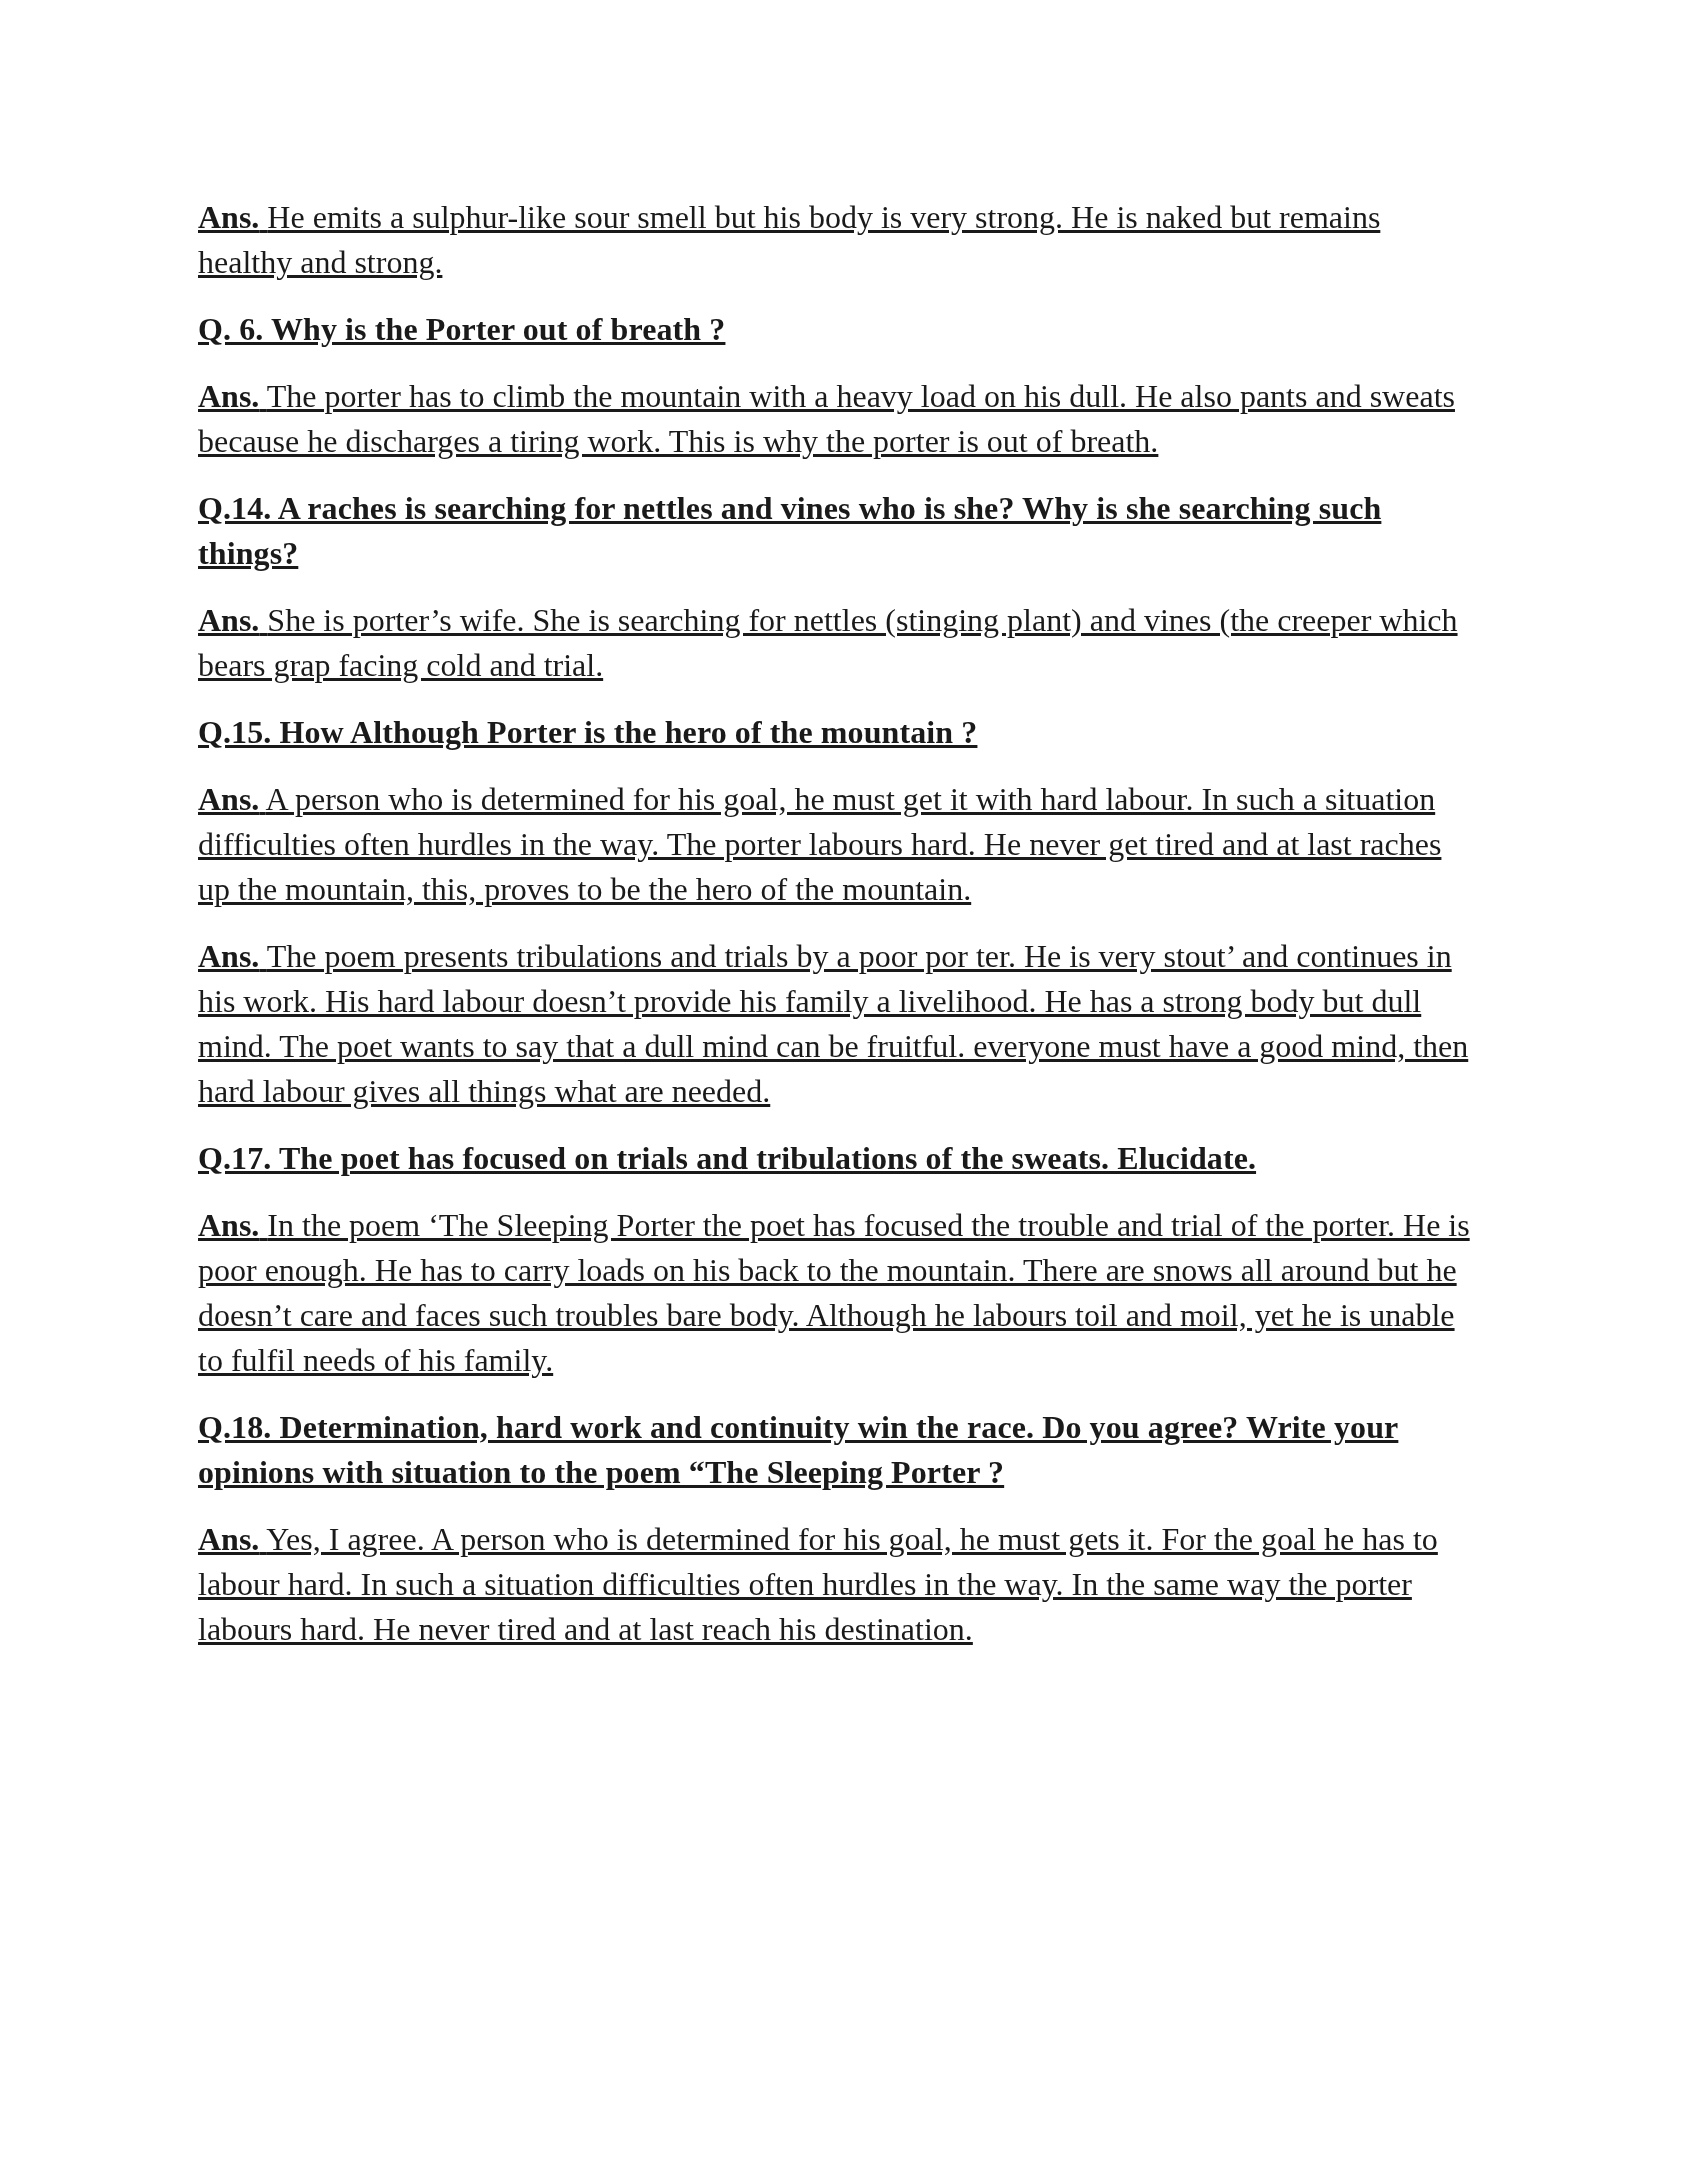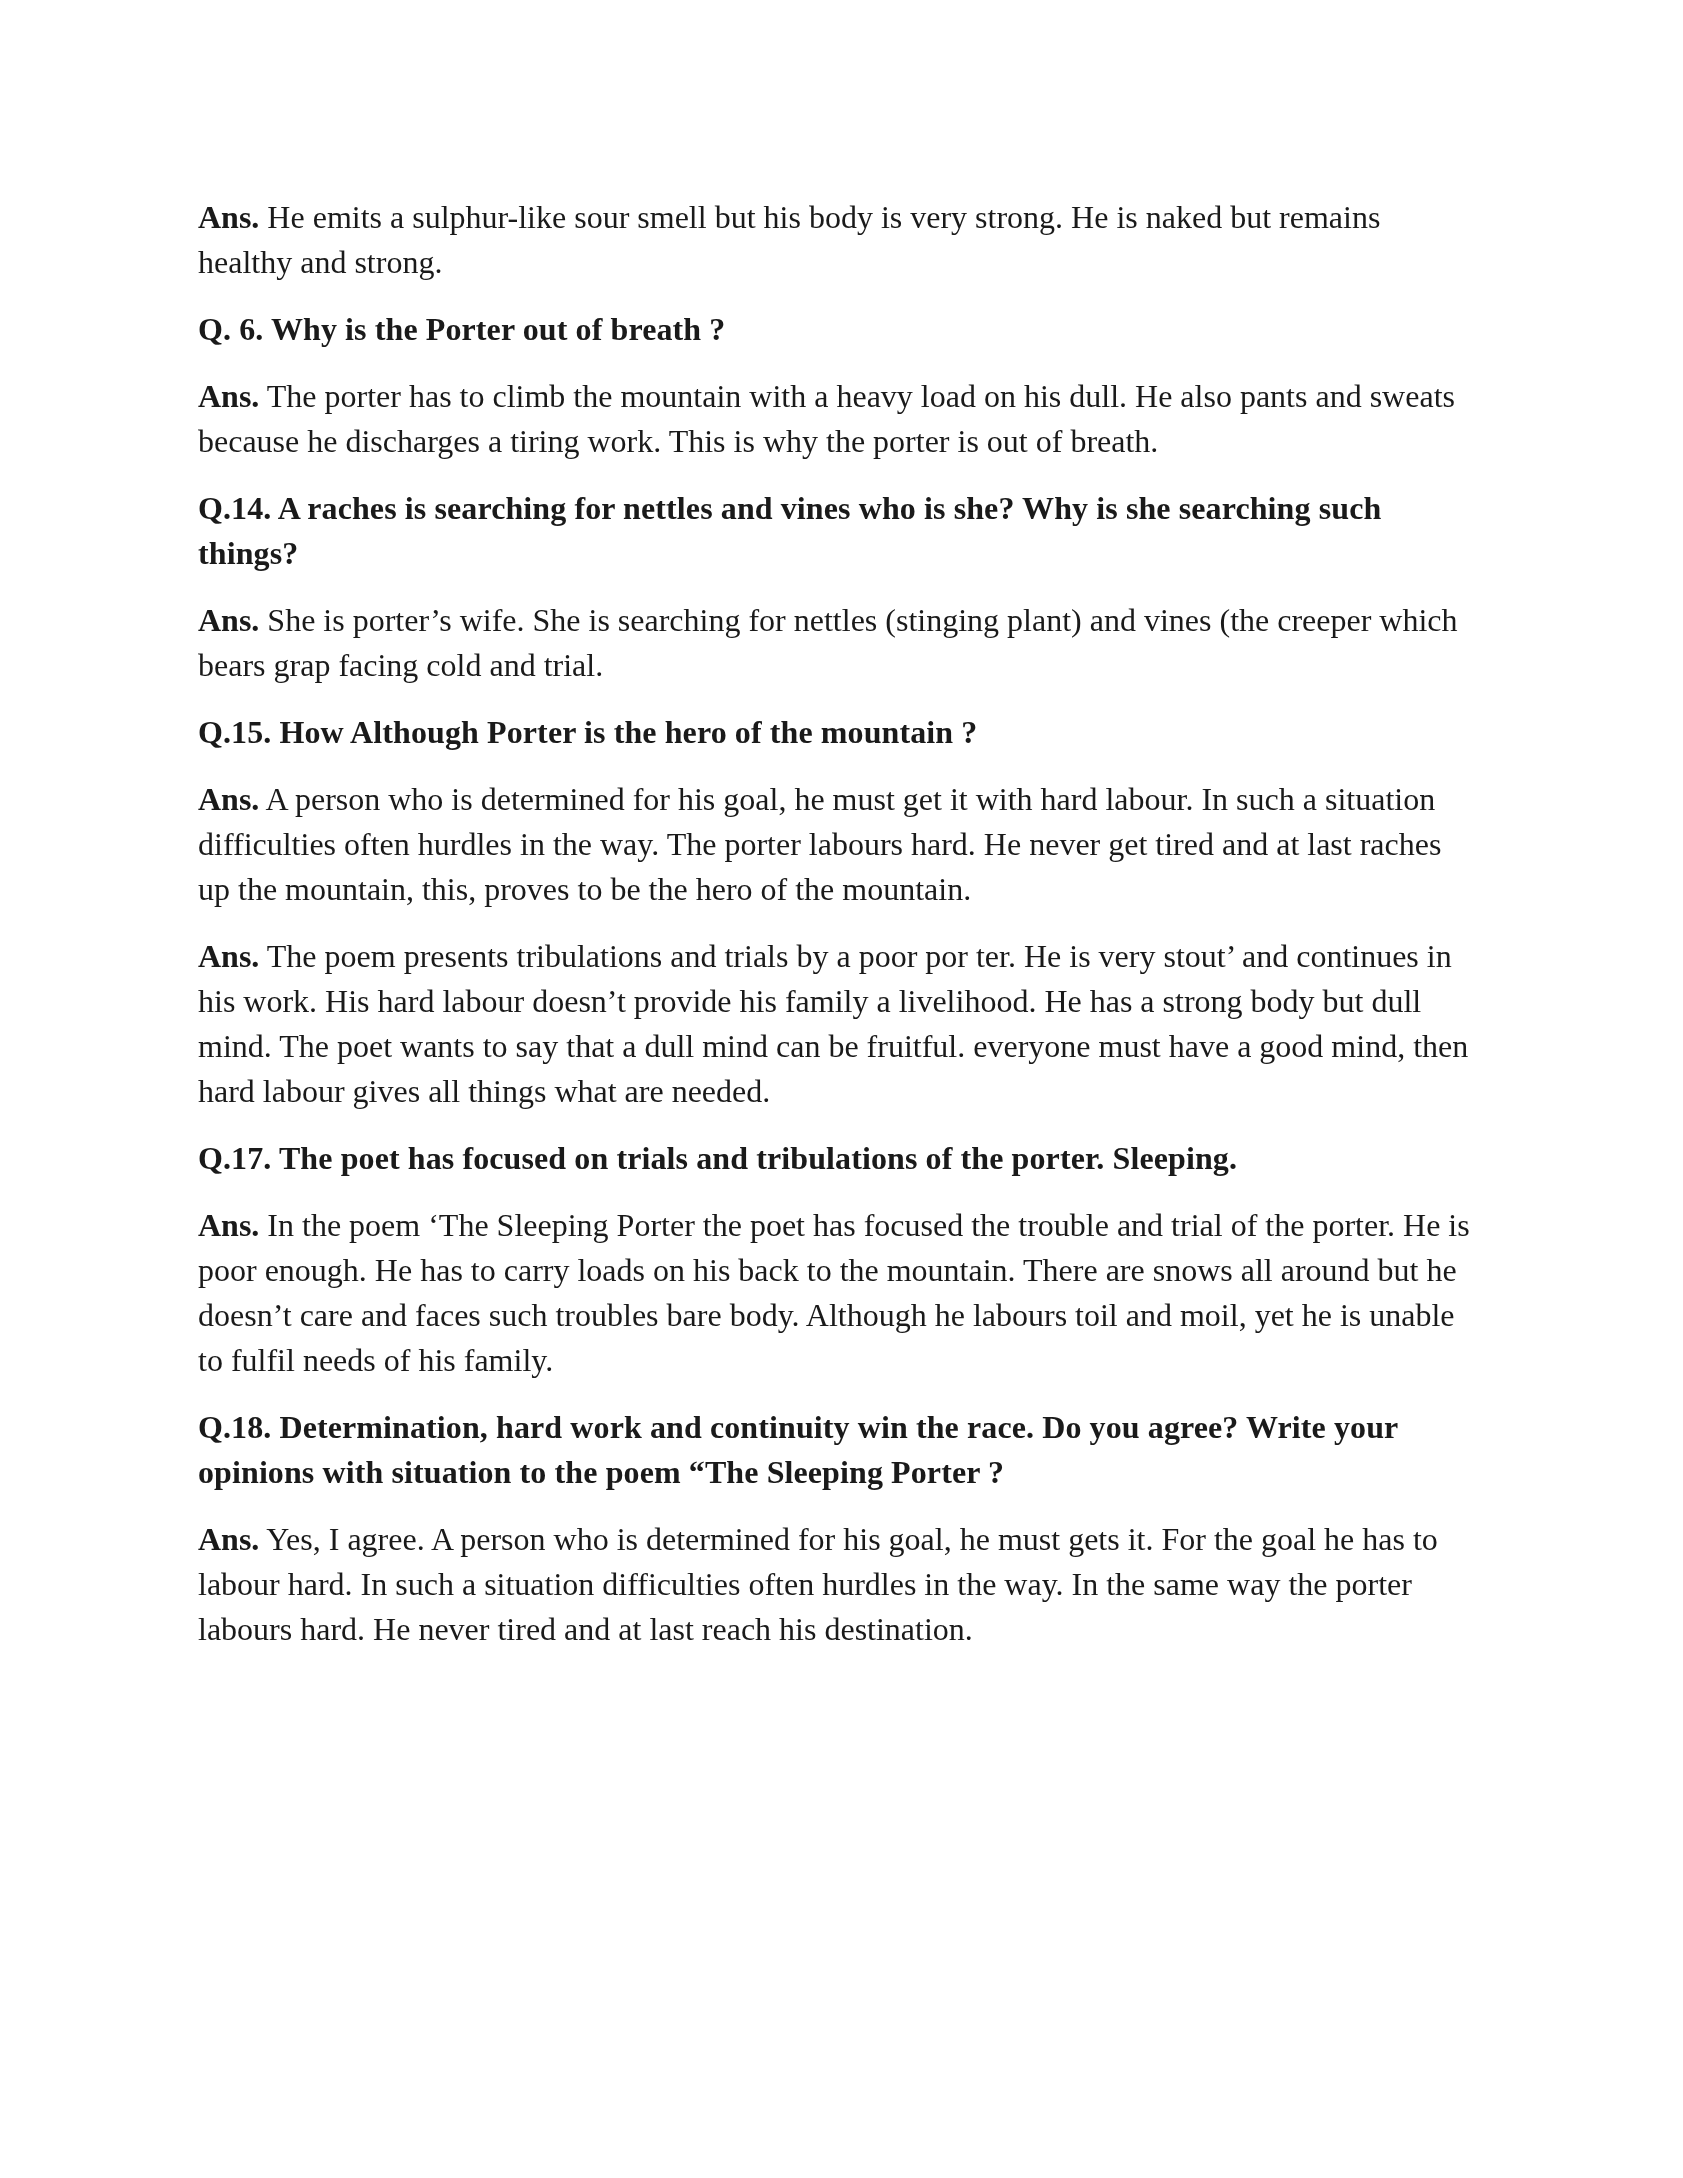--- a/index.html
+++ b/index.html
@@ -7,40 +7,40 @@
   .page {
     position: absolute;
     left: 198px;
     top: 195px;
     width: 1287px;
     color: #1a1a1a;
     font-family: "Liberation Serif", "DejaVu Serif", serif;
     font-size: 32px;
     line-height: 45px;
   }
-  .para { margin: 0 6px 22px 0; }
+  .para { margin: 0 6px 22px 0; text-decoration: underline; }
   .q { font-weight: bold; font-family: "Liberation Serif", "DejaVu Serif", serif; letter-spacing: 0.1px; }
   .ans-label { font-weight: bold; }
 </style>
 </head>
 <body>
 
 <div class="page">
   <p class="para"><span class="ans-label">Ans.</span> <span>He emits a sulphur-like sour smell but his body is very strong. He is naked but remains healthy and strong.</span></p>
 
   <p class="para q">Q. 6. Why is the Porter out of breath ?</p>
   <p class="para"><span class="ans-label">Ans.</span> <span>The porter has to climb the mountain with a heavy load on his dull. He also pants and sweats because he discharges a tiring work. This is why the porter is out of breath.</span></p>
 
   <p class="para q">Q.14. A raches is searching for nettles and vines who is she? Why is she searching such things?</p>
   <p class="para"><span class="ans-label">Ans.</span> <span>She is porter’s wife. She is searching for nettles (stinging plant) and vines (the creeper which bears grap facing cold and trial.</span></p>
 
   <p class="para q">Q.15. How Although Porter is the hero of the mountain ?</p>
   <p class="para"><span class="ans-label">Ans.</span> <span>A person who is determined for his goal, he must get it with hard labour. In such a situation difficulties often hurdles in the way. The porter labours hard. He never get tired and at last raches up the mountain, this, proves to be the hero of the mountain.</span></p>
 
   <p class="para"><span class="ans-label">Ans.</span> <span>The poem presents tribulations and trials by a poor por ter. He is very stout’ and continues in his work. His hard labour doesn’t provide his family a livelihood. He has a strong body but dull mind. The poet wants to say that a dull mind can be fruitful. everyone must have a good mind, then hard labour gives all things what are needed.</span></p>
 
-  <p class="para q">Q.17. The poet has focused on trials and tribulations of the porter. Sleeping.</p>
+  <p class="para q">Q.17. The poet has focused on trials and tribulations of the sweats. Elucidate.</p>
   <p class="para"><span class="ans-label">Ans.</span> <span>In the poem ‘The Sleeping Porter the poet has focused the trouble and trial of the porter. He is poor enough. He has to carry loads on his back to the mountain. There are snows all around but he doesn’t care and faces such troubles bare body. Although he labours toil and moil, yet he is unable to fulfil needs of his family.</span></p>
 
   <p class="para q">Q.18. Determination, hard work and continuity win the race. Do you agree? Write your opinions with situation to the poem “The Sleeping Porter ?</p>
   <p class="para"><span class="ans-label">Ans.</span> <span>Yes, I agree. A person who is determined for his goal, he must gets it. For the goal he has to labour hard. In such a situation difficulties often hurdles in the way. In the same way the porter labours hard. He never tired and at last reach his destination.</span></p>
 </div>
 
 
 </body></html>

